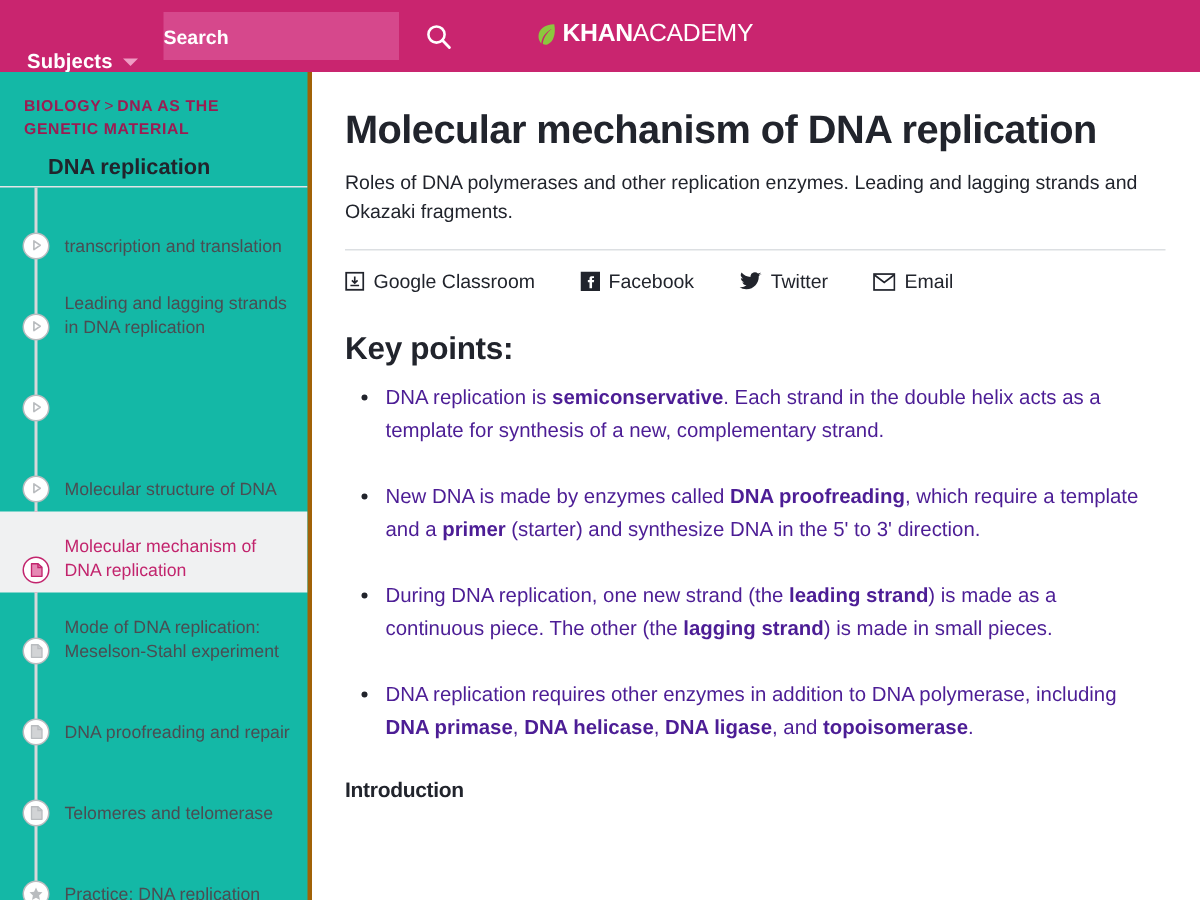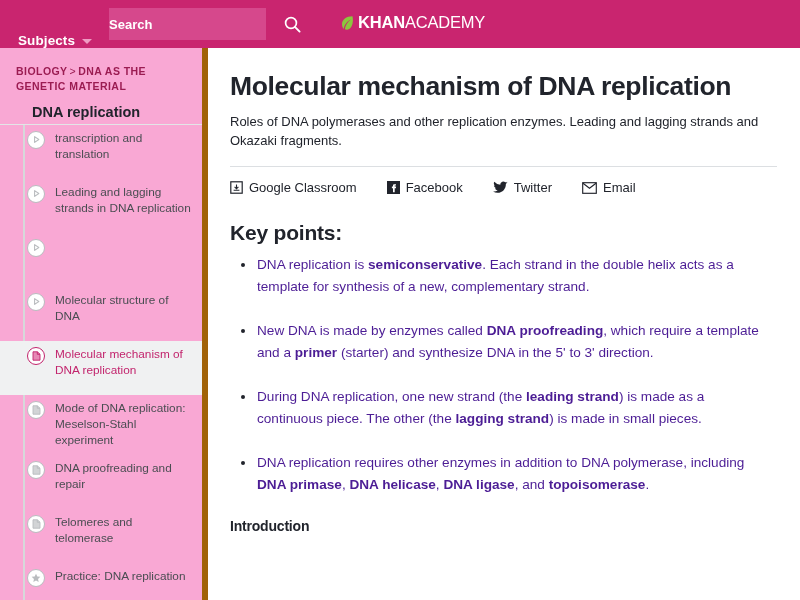--- a/index.html
+++ b/index.html
@@ -44,34 +44,34 @@
     flex: 1;
     border: none; outline: none; background: transparent;
     color: #ffffff;
     font-family: "Liberation Sans", sans-serif;
     font-size: 13px; font-weight: bold;
   }
   #search-input::placeholder { color: #ffffff; opacity: 1; font-weight: bold; }
   #search-icon { margin-right: 11px; display: flex; align-items: center; cursor: pointer; }
 
   #logo {
-    position: absolute; left: 341px; top: 13px;
+    position: absolute; left: 358px; top: 13px;
     display: flex; align-items: center; gap: 4px;
     cursor: pointer;
   }
   #logo-text { font-size: 16.5px; color: #ffffff; letter-spacing: -0.2px; white-space: nowrap; }
   #logo-khan { font-weight: bold; }
   #logo-academy { font-weight: normal; }
 
   
   #sidebar {
     position: absolute; top: 48px; left: 0;
     width: 208px; height: 552px;
-    background: #f9a8d4;
-    border-right: 6px solid #a16207;
+    background: #14b8a6;
+    border-right: 3px solid #a16207;
     overflow: hidden;
   }
   #breadcrumb {
     padding: 16px 16px 0 16px;
     font-size: 10.5px; font-weight: bold;
     color: #9b1c52;
     letter-spacing: .45px;
     line-height: 1.42;
     text-transform: uppercase;
   }
@@ -88,23 +88,23 @@
   }
   
   #nav-rail {
     position: absolute;
     left: 23px; top: 0; bottom: 0;
     width: 2px;
     background: #d6d8da;
   }
   .nav-item {
     position: relative;
-    display: flex; align-items: flex-start;
+    display: flex; align-items: flex-end;
     min-height: 54px;
-    padding: 6px 10px 6px 12px;
+    padding: 6px 10px 6px 0;
     cursor: pointer;
     z-index: 2;
   }
   .nav-item.active { background: #f0f1f2; }
   .nav-icon {
     position: relative;
     flex: 0 0 auto;
     width: 18px; height: 18px;
     margin-left: 15px; margin-right: 10px;
     border-radius: 50%;

